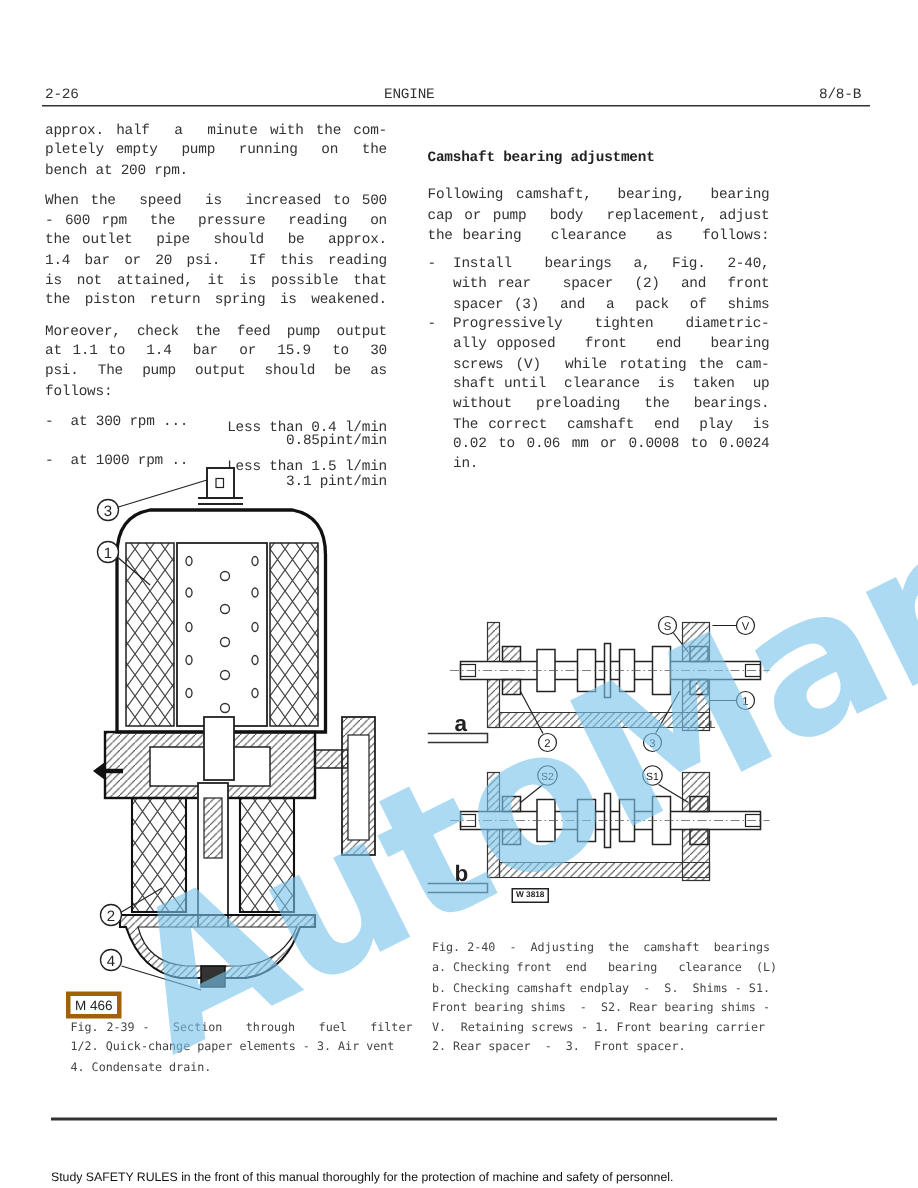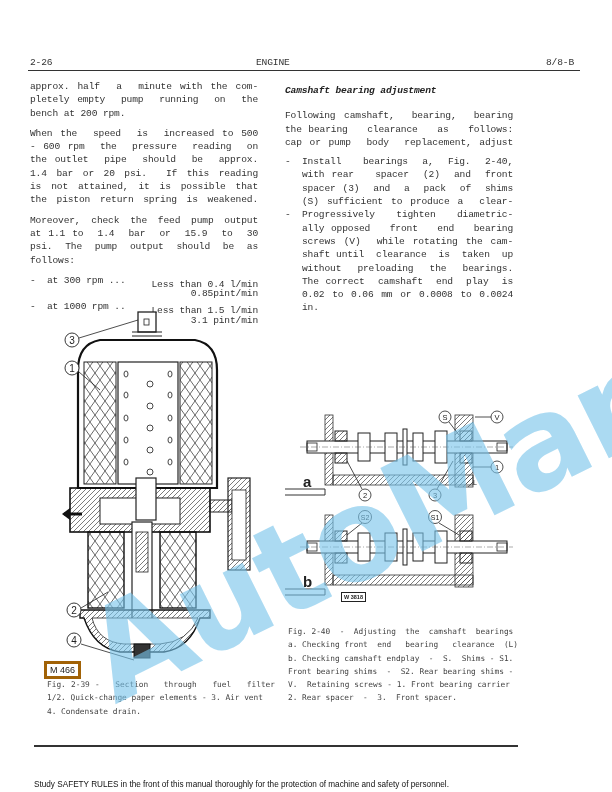--- a/index.html
+++ b/index.html
@@ -54,32 +54,31 @@
     <div style="position:relative; height:26.6px;">
       <span class="abs" style="left:0; top:0;">-</span>
       <span class="abs" style="left:17px; top:0;">at 1000 rpm ..</span>
       <span class="abs" style="right:0; top:4px;">Less than 1.5 l/min</span>
       <span class="abs" style="right:0; top:13.3px;">3.1 pint/min</span>
     </div>
   </div>
 </div>
 
 <div class="abs mono" style="left:285px; top:80px; width:228px;">
-  <div class="bold" style="margin-top:4px;font-style:italic;">Camshaft bearing adjustment</div>
+  <div class="bold" style="margin-top:18px;">Camshaft bearing adjustment</div>
   <div style="margin-top:12px;">
     <span class="line-row just">Following camshaft,  bearing,  bearing</span>
+    <span class="line-row just">cap or pump  body  replacement, adjust</span>
     <span class="line-row just">the bearing   clearance   as   follows:</span>
-    <span class="line-row just">cap or pump  body  replacement, adjust</span>
   </div>
   <div style="position:relative; margin-top:6px; padding-left:17px;">
     <span class="abs" style="left:0; top:0;">-</span>
     <span class="line-row just">Install   bearings  a,  Fig.  2-40,</span>
     <span class="line-row just">with rear   spacer  (2)  and  front</span>
     <span class="line-row just">spacer (3)  and  a  pack  of  shims</span>
-    <span class="line-row just">(S) sufficient to produce a  clear-</span>
   </div>
   <div style="position:relative; padding-left:17px;">
     <span class="abs" style="left:0; top:0;">-</span>
     <span class="line-row just">Progressively   tighten   diametric-</span>
     <span class="line-row just">ally opposed   front   end   bearing</span>
     <span class="line-row just">screws (V)  while rotating the cam-</span>
     <span class="line-row just">shaft until  clearance  is  taken  up</span>
     <span class="line-row just">without  preloading  the  bearings.</span>
     <span class="line-row just">The correct  camshaft  end  play  is</span>
     <span class="line-row just">0.02 to 0.06 mm or 0.0008 to 0.0024</span>

